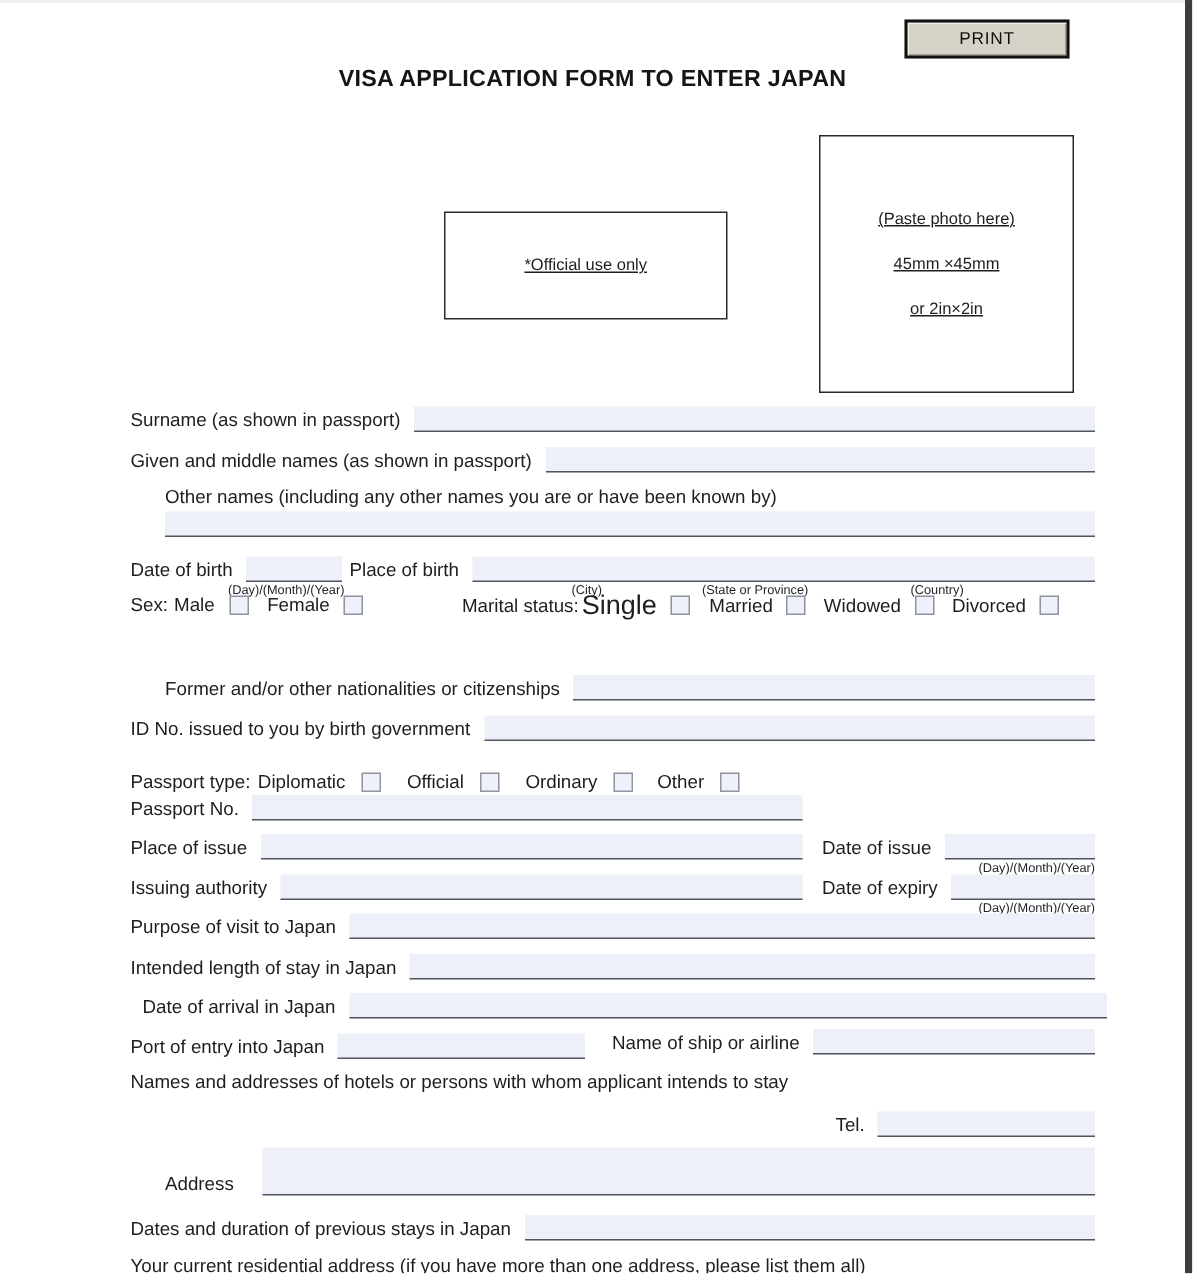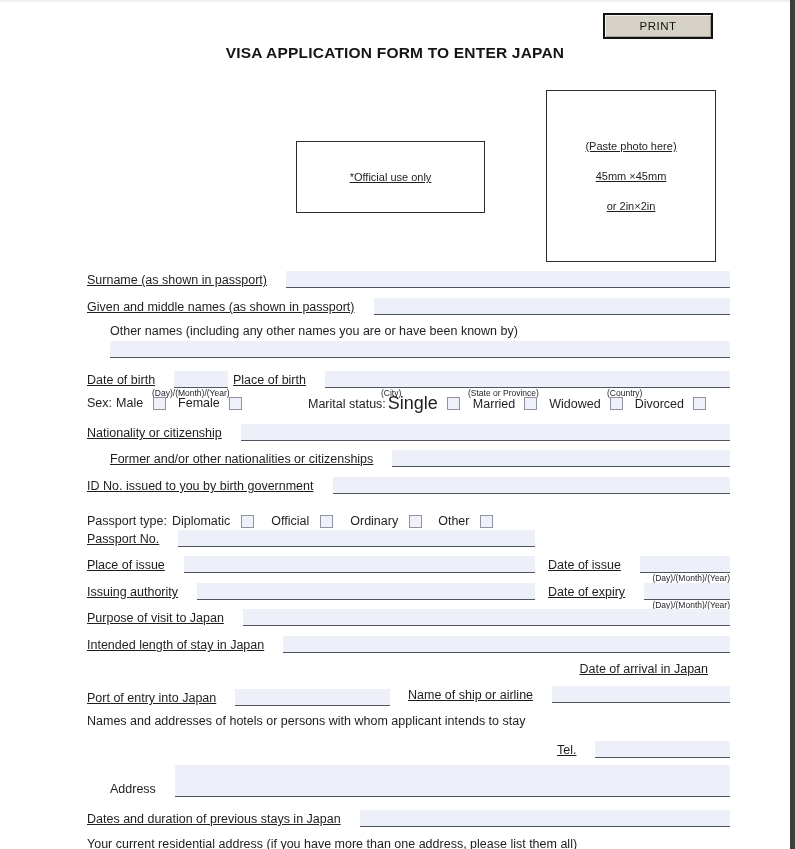--- a/index.html
+++ b/index.html
@@ -24,21 +24,21 @@
     font-size:15.5px; font-weight:600; letter-spacing:.2px; color:#151515;
   }
   .box { position:absolute; border:1.5px solid #2b2b2b; box-sizing:border-box; background:#fff;text-decoration:underline; }
   .official-box { left:296px; top:141px; width:189px; height:72px;
     display:flex; align-items:center; justify-content:center; font-size:11px; }
   .photo-box { left:546px; top:90px; width:170px; height:172px;
     display:flex; flex-direction:column; align-items:center; justify-content:center;
     gap:18px; font-size:11px; }
 
   .row { position:absolute; display:flex; align-items:flex-end; font-size:12.5px; }
-  .lbl { white-space:nowrap; padding-right:19px; line-height:15px;text-decoration:underline; }
+  .lbl { white-space:nowrap; padding-right:9px; line-height:15px; }
   .field { flex:1; height:16px; background:#edf0f8; border-bottom:1px solid #505562; }
   .txt { position:absolute; font-size:12.5px; white-space:nowrap; }
   .hint { position:absolute; font-size:8.5px; color:#23232a; white-space:nowrap; }
 
   .cbrow { position:absolute; display:flex; align-items:center; font-size:12.5px; }
   .cb { display:inline-block; width:13px; height:13px; box-sizing:border-box;
         background:#eef1fa; border:1px solid #8f94a0; }
   .big { font-size:18px; }
 
   .addr-rect { position:absolute; left:175px; top:765px; width:555px; height:32px;
@@ -103,24 +103,20 @@
     <span class="big" style="margin-left:2px;">Single</span>
     <span class="cb" style="margin-left:9px;"></span>
     <span style="margin-left:13px;">Married</span>
     <span class="cb" style="margin-left:9px;"></span>
     <span style="margin-left:12px;">Widowed</span>
     <span class="cb" style="margin-left:9px;"></span>
     <span style="margin-left:12px;">Divorced</span>
     <span class="cb" style="margin-left:9px;"></span>
   </div>
 
-  <div class="row" style="left:87px; top:424px; width:643px;">
-    <span class="lbl">Nationality or citizenship</span>
-    <div class="field"></div>
-  </div>
 
   <div class="row" style="left:110px; top:450px; width:620px;">
     <span class="lbl">Former and/or other nationalities or citizenships</span>
     <div class="field"></div>
   </div>
 
   <div class="row" style="left:87px; top:477px; width:643px;">
     <span class="lbl">ID No. issued to you by birth government</span>
     <div class="field"></div>
   </div>
@@ -165,21 +161,21 @@
   <div class="row" style="left:87px; top:609px; width:643px;">
     <span class="lbl">Purpose of visit to Japan</span>
     <div class="field"></div>
   </div>
 
   <div class="row" style="left:87px; top:636px; width:643px;">
     <span class="lbl">Intended length of stay in Japan</span>
     <div class="field"></div>
   </div>
 
-  <div class="row" style="left:84px; top:662px; width:643px;flex-direction:column;">
+  <div class="row" style="left:95px; top:662px; width:643px;">
     <span class="lbl">Date of arrival in Japan</span>
     <div class="field"></div>
   </div>
 
   <div class="row" style="left:87px; top:689px; width:303px;">
     <span class="lbl">Port of entry into Japan</span>
     <div class="field"></div>
   </div>
   <div class="row" style="left:408px; top:686px; width:322px;">
     <span class="lbl">Name of ship or airline</span>

